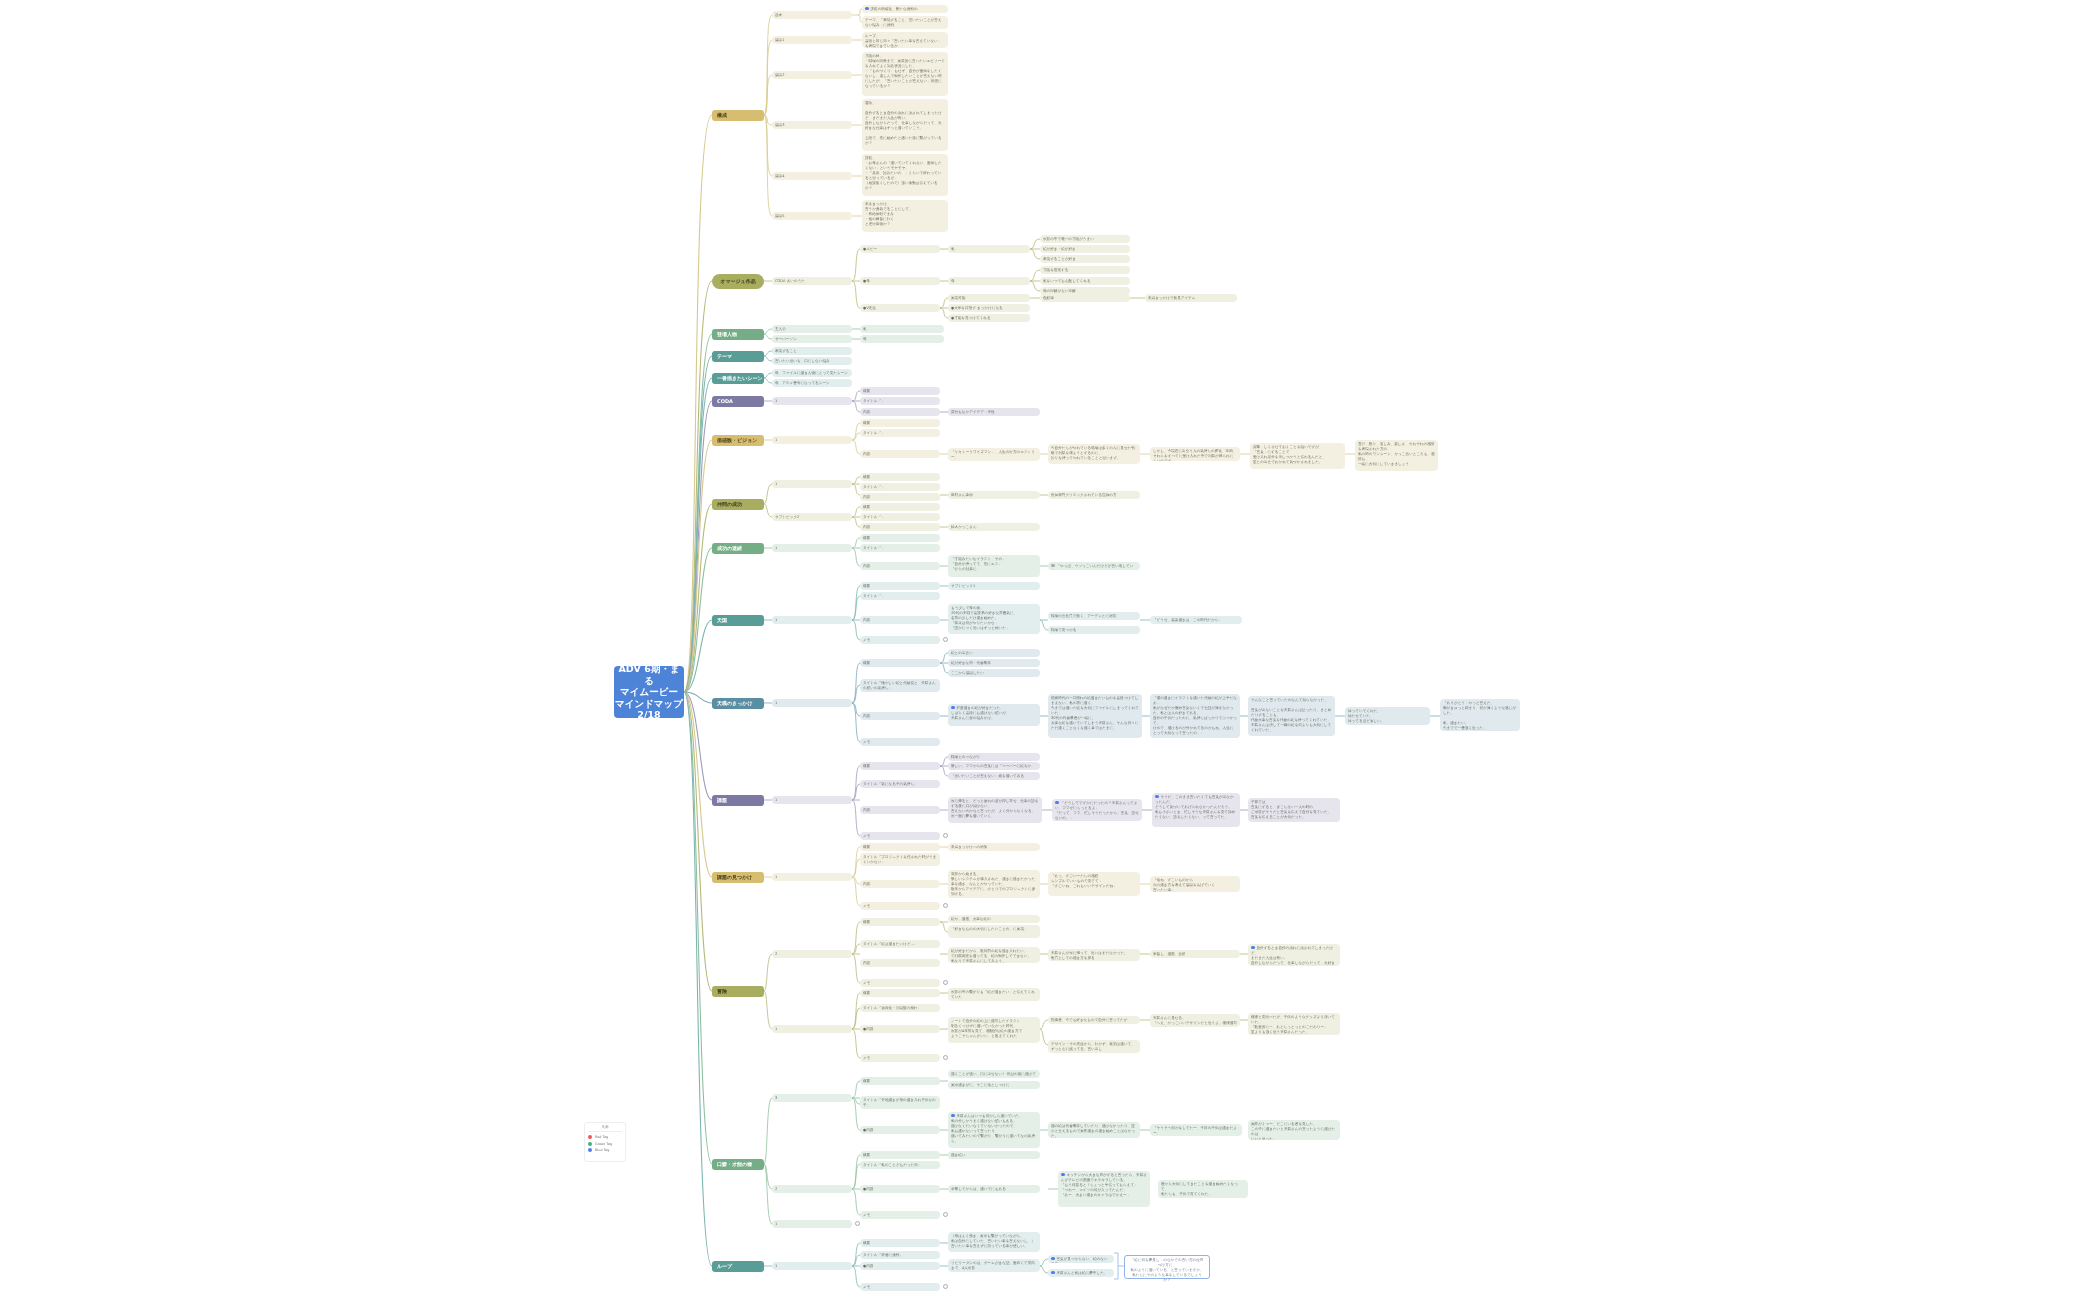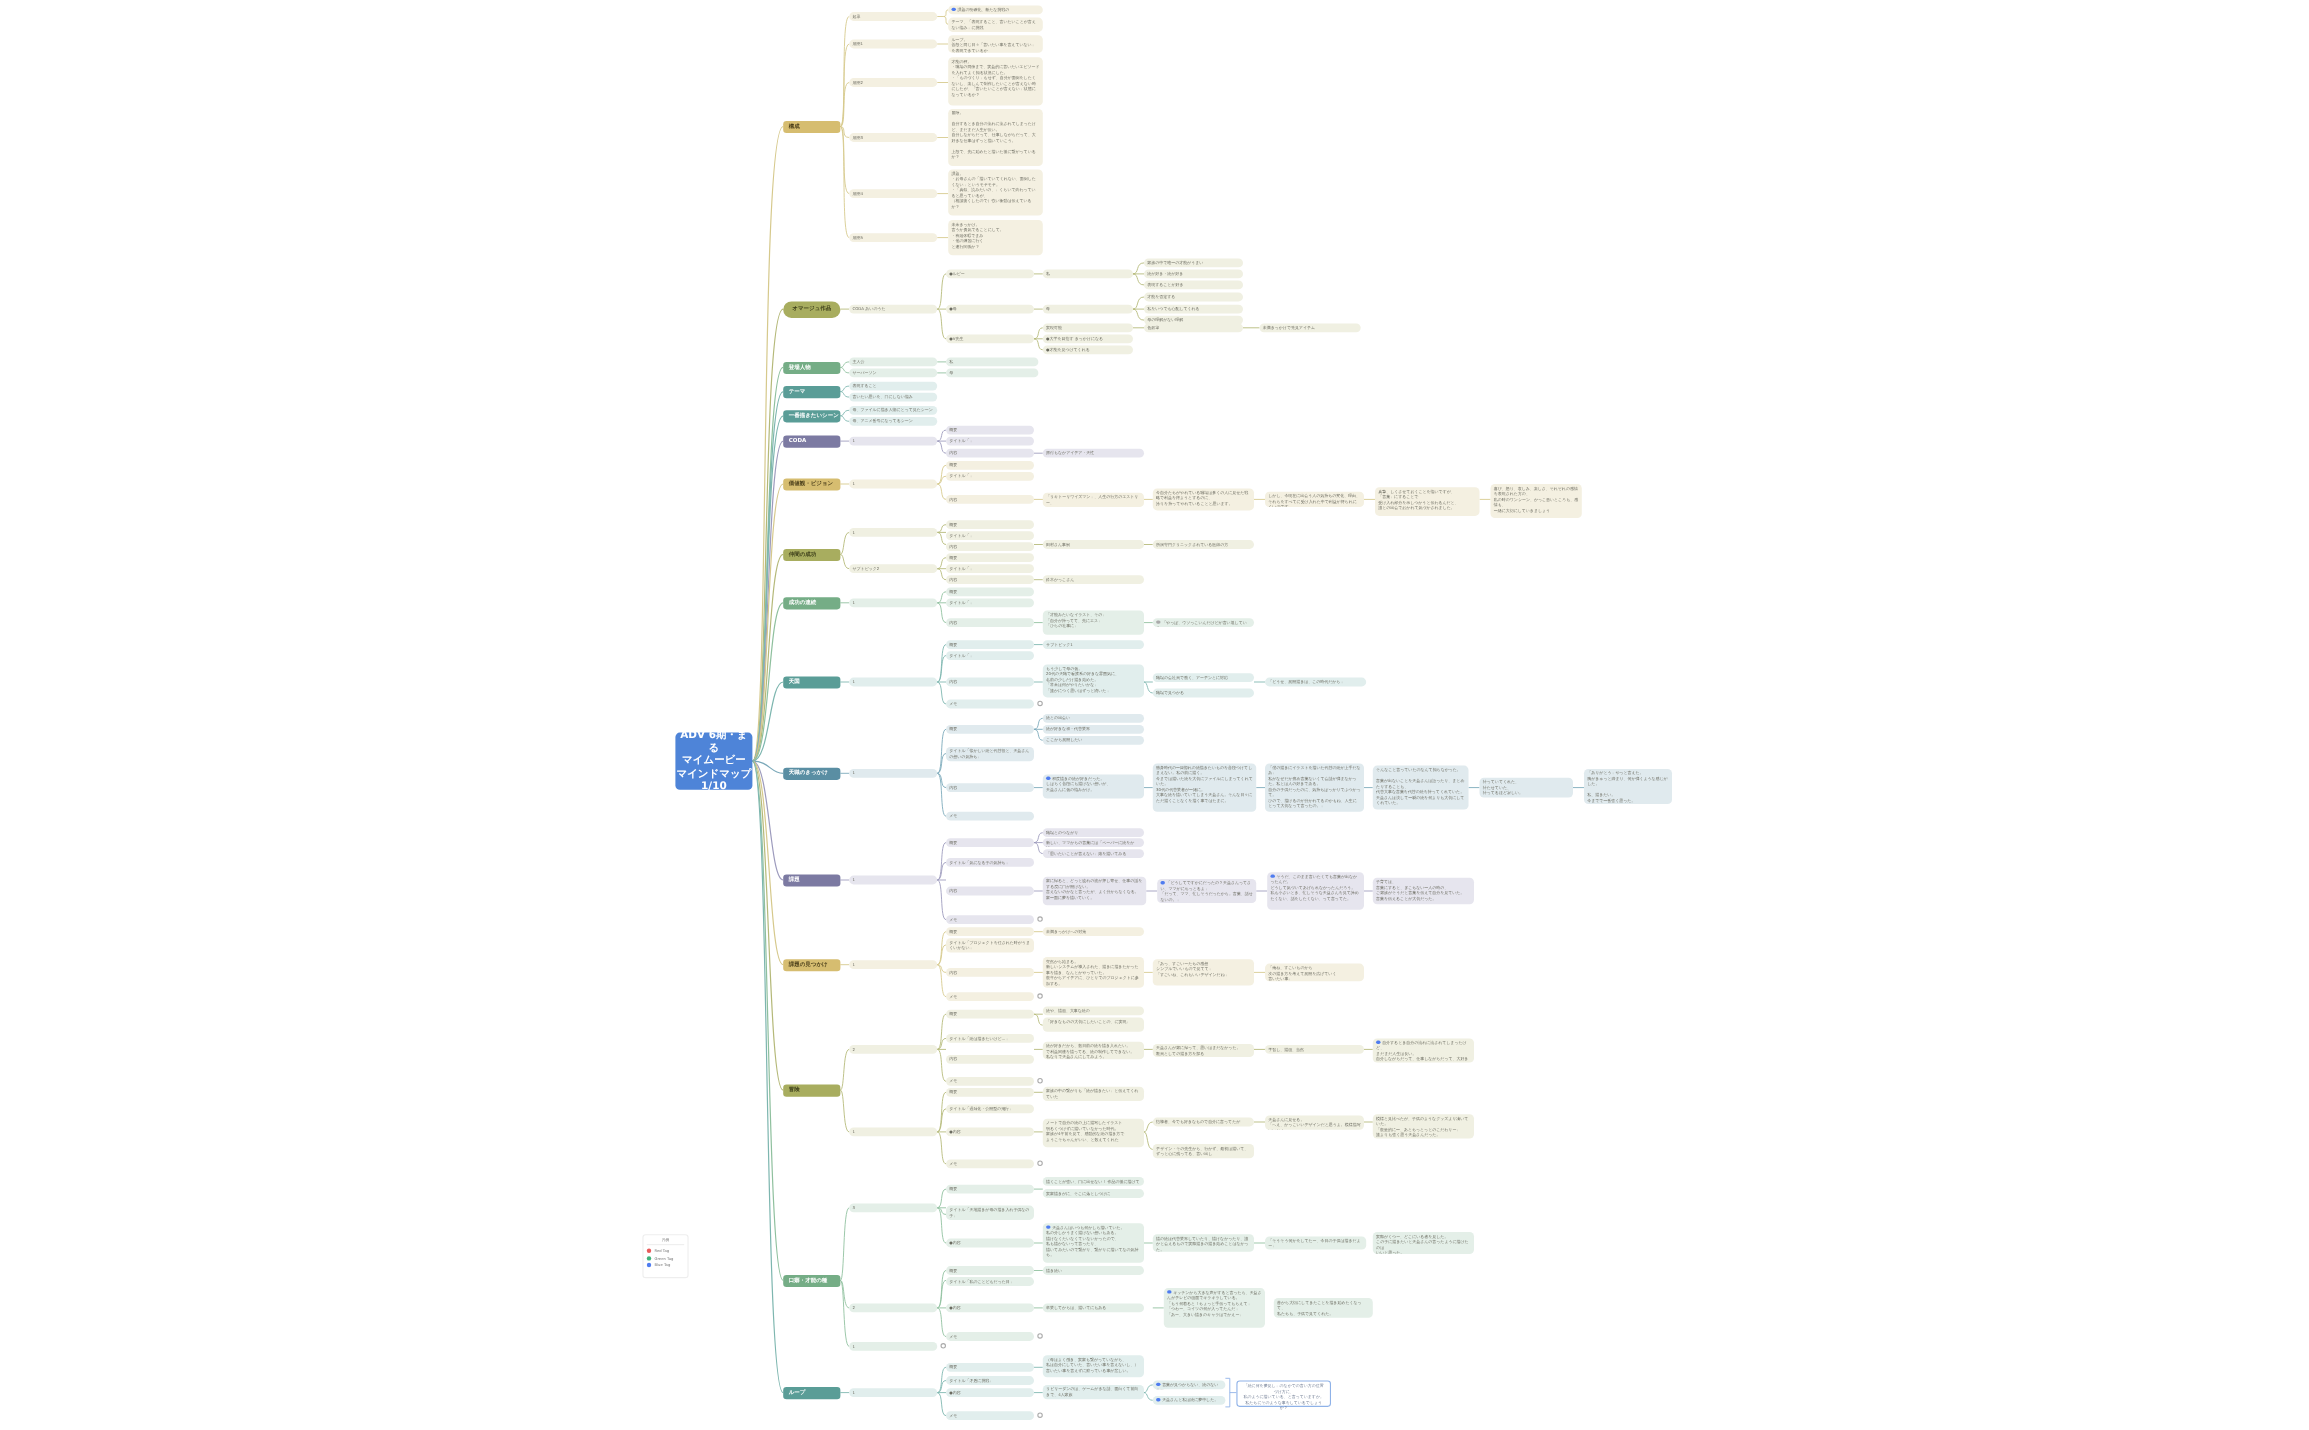--- a/index.html
+++ b/index.html
@@ -88,21 +88,21 @@
     <path d="M764 1164 C768 1164 766 1098 772 1098 M764 1164 C768 1164 766 1189 772 1189 M764 1164 C768 1164 766 1224 772 1224 M852 1098 C858 1098 854 1081 860 1081 M852 1098 C858 1098 854 1104 860 1104 M852 1098 L860 1098 M852 1098 C858 1098 854 1130 860 1130 M940 1081 L948 1081 M940 1130 L948 1130 M1040 1130 L1048 1130 M1140 1130 L1150 1130 M852 1189 C858 1189 854 1155 860 1155 M852 1189 C858 1189 854 1164 860 1164 M852 1189 L860 1189 M852 1189 C858 1189 854 1215 860 1215 M940 1155 L948 1155 M940 1189 L948 1189 M1048 1189 L1058 1189" stroke="#8fc09e"></path>
 
     <path d="M764 1266 L772 1266 M852 1266 C858 1266 854 1243 860 1243 M852 1266 C858 1266 854 1255 860 1255 M852 1266 L860 1266 M852 1266 C858 1266 854 1287 860 1287 M940 1243 L948 1243 M940 1266 L948 1266 M1040 1266 C1044 1266 1042 1259 1048 1259 M1040 1266 C1044 1266 1042 1273 1048 1273" stroke="#7db6af"></path>
     <path d="M1114 1253 L1118 1253 L1118 1279 L1114 1279 M1118 1266 L1124 1266" stroke="#8fb2e8"></path>
   </g>
 </svg>
 
 <div class="root">ADV 6期・まる
 マイムービー
 マインドマップ
-1/10</div>
+2/18</div>
 
 <div class="legend">
   <div class="lt">凡例</div>
   <div class="li">
         <span class="dot" style="background:#e85a5a"></span>
         <span>Red Tag</span>
       </div>
   <div class="li">
         <span class="dot" style="background:#3fb27a"></span>
         <span>Green Tag</span>

